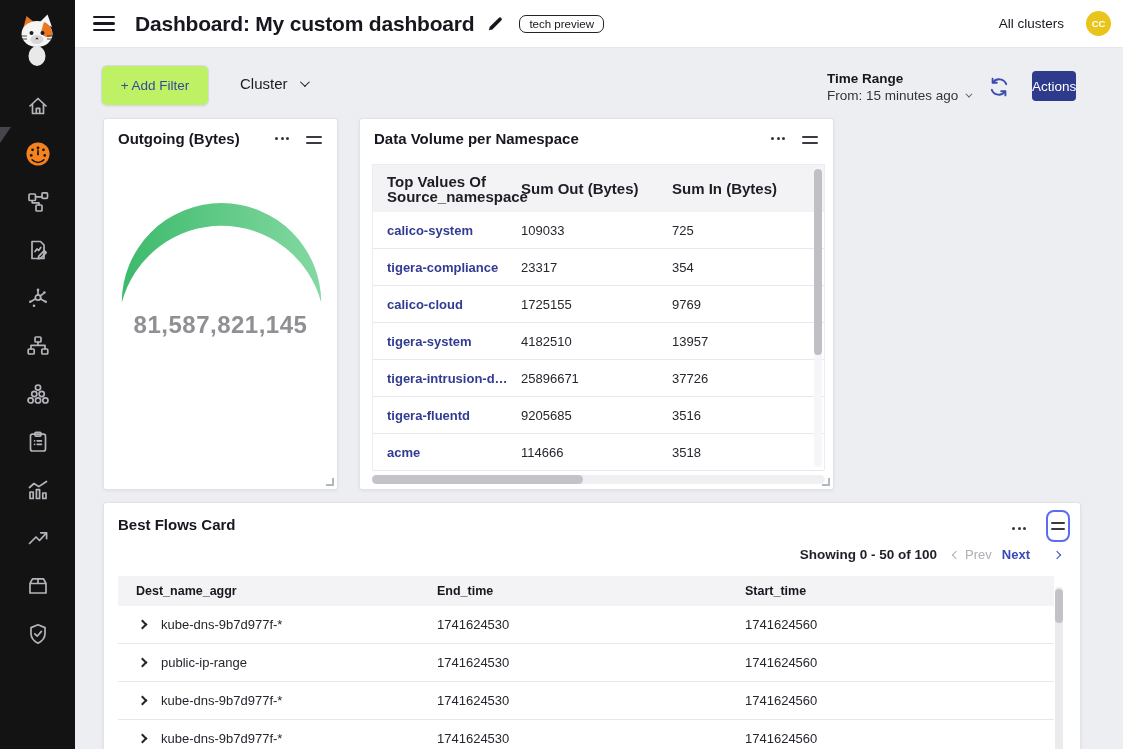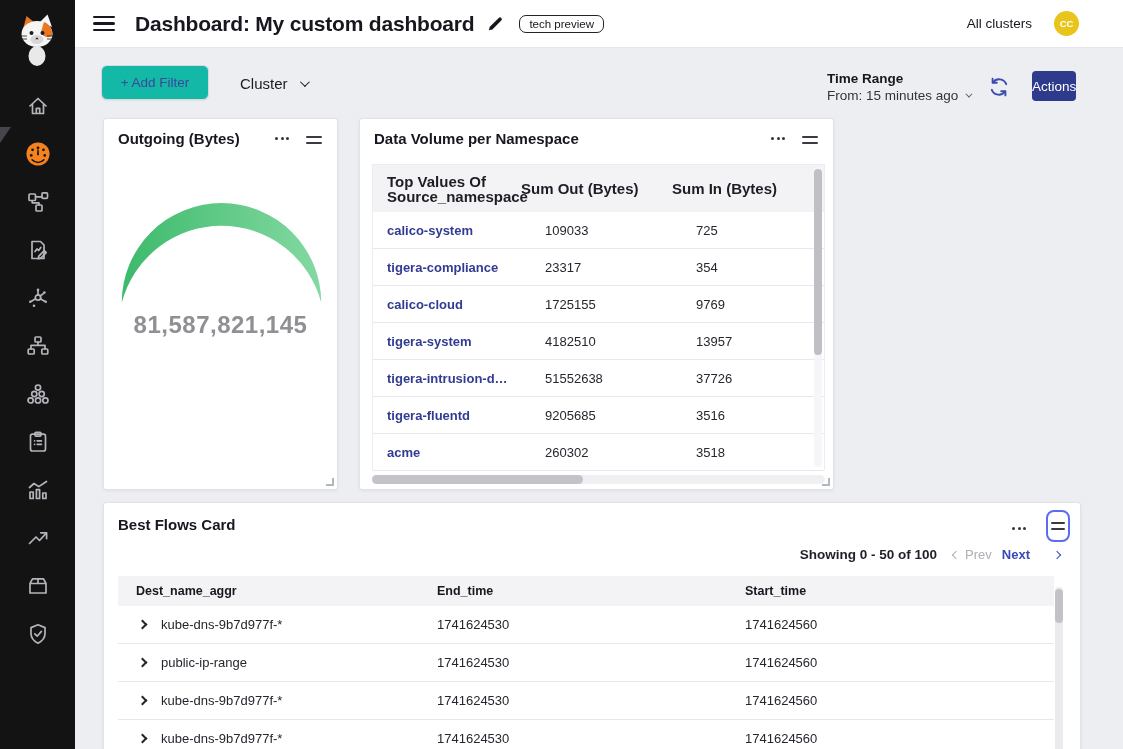--- a/index.html
+++ b/index.html
@@ -17,29 +17,29 @@
 
   
   .topbar { position:absolute; left:75px; top:0; width:1048px; height:48px; background:#ffffff;
     border-bottom:1px solid #e6e6ec; display:flex; align-items:center; z-index:20; }
   .hamburger { margin-left:18px; width:22px; display:flex; flex-direction:column; gap:4px; cursor:pointer; }
   .hamburger i { display:block; height:2.5px; background:#17171f; border-radius:2px; }
   .page-title { margin-left:20px; font-size:21px; font-weight:700; letter-spacing:-0.2px; }
   .pencil { margin-left:12px; width:19px; height:19px; cursor:pointer; }
   .badge { margin-left:14px; border:1.3px solid #24242c; border-radius:7px; padding:2px 9px;
     font-size:11.5px; color:#17171f; background:#fff; }
-  .topbar-right { margin-left:auto; display:flex; align-items:center; gap:22px; padding-right:44px; }
+  .topbar-right { margin-left:auto; display:flex; align-items:center; gap:22px; padding-right:12px; }
   .all-clusters { font-size:13.5px; cursor:pointer; }
   .avatar { width:25px; height:25px; border-radius:50%; background:#e9c41b; color:#fff;
     font-size:9.5px; font-weight:700; display:flex; align-items:center; justify-content:center; cursor:pointer; }
 
   
   .main { position:absolute; left:75px; top:48px; width:1048px; height:701px; background:#edeef2; overflow:hidden; }
 
-  .btn-add-filter { position:absolute; left:26px; top:17px; width:108px; height:35px; background:#14b8a6;
+  .btn-add-filter { position:absolute; left:26px; top:17px; width:108px; height:41px; background:#bef264;
     border:1px solid #d9d9e3; border-radius:6px; font-size:13.5px; color:#3b479d; font-weight:500;
     display:flex; align-items:center; justify-content:center; cursor:pointer; box-shadow:0 1px 2px rgba(20,20,40,.05); }
   .cluster-dd { position:absolute; left:165px; top:27px; display:flex; align-items:center; gap:12px;
     font-size:15px; color:#1a1a22; cursor:pointer; }
   .chev { display:inline-block; width:7px; height:7px; border-right:1.8px solid currentColor;
     border-bottom:1.8px solid currentColor; transform:rotate(45deg) translateY(-2px); }
   .time-range { position:absolute; left:752px; top:22px; line-height:17px; }
   .tr-label { font-size:13.5px; font-weight:700; }
   .tr-value { font-size:13.5px; color:#33333c; display:flex; align-items:center; gap:7px; cursor:pointer; }
   .tr-value .chev { width:5px; height:5px; border-width:1.5px; color:#55555e; }
@@ -68,21 +68,21 @@
   .card-ns { left:284px; top:70px; width:475px; height:372px; }
   .ns-table { position:absolute; left:12px; top:45px; width:453px; height:306px; border:1px solid #ececf1; }
   .ns-head { display:grid; grid-template-columns:140px 151px 1fr; height:47px; background:#f3f3f6; }
   .ns-hcell { font-size:15px; font-weight:700; color:#1d1d26; display:flex; align-items:center;
     line-height:15px; padding-right:6px; cursor:pointer; }
   .ns-hcell.c1 { padding-left:14px; }
   .ns-hcell.cn { padding-left:8px; }
   .ns-row { display:grid; grid-template-columns:140px 151px 1fr; height:37px; border-bottom:1px solid #e8e8ee; background:#fff; }
   .ns-cell { font-size:13px; color:#26262e; display:flex; align-items:center; }
   .ns-cell.c1 { padding-left:14px; }
-  .ns-cell.cn { padding-left:8px;margin-left:24px; }
+  .ns-cell.cn { padding-left:8px; }
   .ns-link { color:#323b92; font-weight:700; cursor:pointer; white-space:nowrap; overflow:hidden; text-overflow:ellipsis; max-width:122px; }
   .ns-vscroll-track { position:absolute; right:2px; top:2px; width:8px; height:300px; background:#f6f6f8; border-radius:4px; }
   .ns-vscroll { position:absolute; right:2px; top:4px; width:8px; height:186px; background:#bfbfc6; border-radius:4px; cursor:grab; }
   .ns-hscroll-track { position:absolute; left:12px; top:356px; width:453px; height:9px; background:#f0f0f3; border-radius:5px; }
   .ns-hscroll { position:absolute; left:0; top:0; width:211px; height:9px; background:#c3c3c9; border-radius:5px; cursor:grab; }
 
   
   .card-flows { left:28px; top:454px; width:978px; height:340px; }
   .flows-drag { right:10px; top:7px; width:24px; height:32px; border:2px solid #5a6cf0; border-radius:8px;
     background:#fff; display:flex; flex-direction:column; gap:4px; align-items:center; justify-content:center; cursor:grab; }
@@ -337,35 +337,35 @@
         <div class="ns-cell c1">
             <span class="ns-link">tigera-system</span>
           </div>
         <div class="ns-cell cn">4182510</div>
         <div class="ns-cell cn">13957</div>
       </div>
       <div class="ns-row">
         <div class="ns-cell c1">
             <span class="ns-link">tigera-intrusion-d…</span>
           </div>
-        <div class="ns-cell cn">51552638</div>
+        <div class="ns-cell cn">25896671</div>
         <div class="ns-cell cn">37726</div>
       </div>
       <div class="ns-row">
         <div class="ns-cell c1">
             <span class="ns-link">tigera-fluentd</span>
           </div>
         <div class="ns-cell cn">9205685</div>
         <div class="ns-cell cn">3516</div>
       </div>
       <div class="ns-row">
         <div class="ns-cell c1">
             <span class="ns-link">acme</span>
           </div>
-        <div class="ns-cell cn">260302</div>
+        <div class="ns-cell cn">114666</div>
         <div class="ns-cell cn">3518</div>
       </div>
       <div class="ns-vscroll-track"></div>
       <div class="ns-vscroll"></div>
     </div>
     <div class="ns-hscroll-track">
       <div class="ns-hscroll"></div>
     </div>
     <div class="resize-corner"></div>
   </section>

